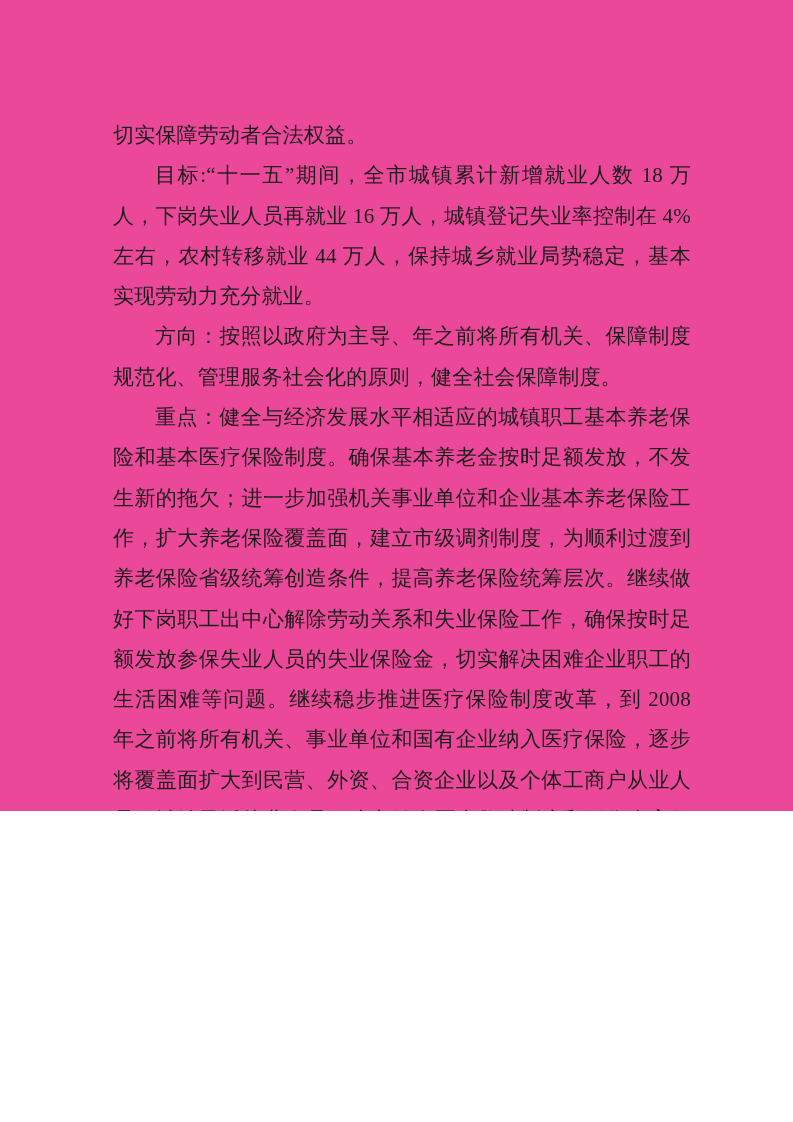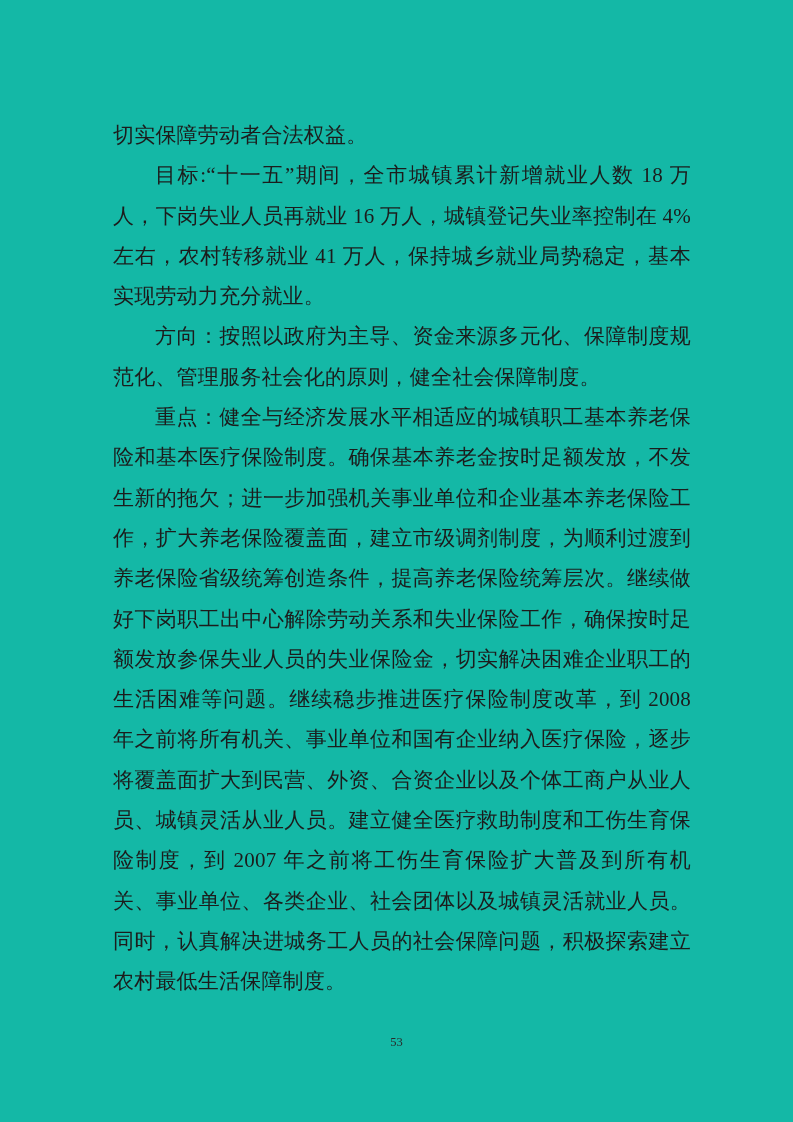--- a/index.html
+++ b/index.html
@@ -3,22 +3,22 @@
 <meta charset="utf-8">
 <style>
   html, body {
     margin: 0;
     padding: 0;
     background: #ffffff;
   }
   .page {
     position: relative;
     width: 793px;
-    height: 1122px;
-    background: #14b8a6;
+    height: 811px;
+    background: #ec4899;
     overflow: hidden;
     font-family: "Liberation Serif", "DejaVu Serif", serif;
     color: #1c1c1c;
   }
   .content {
     position: absolute;
     left: 113px;
     top: 115px;
     width: 578px;
     font-size: 21px;
@@ -50,18 +50,18 @@
     font-size: 12.5px;
     color: #2a2a2a;
   }
 </style>
 </head>
 <body>
 
 <div class="page">
   <div class="content">
     <p class="no-indent">切实保障劳动者合法权益。</p>
-    <p class="indent">目标:“十一五”期间，全市城镇累计新增就业人数 18 万人，下岗失业人员再就业 16 万人，城镇登记失业率控制在 4%左右，农村转移就业 41 万人，保持城乡就业局势稳定，基本实现劳动力充分就业。</p>
-    <p class="indent">方向：按照以政府为主导、资金来源多元化、保障制度规范化、管理服务社会化的原则，健全社会保障制度。</p>
+    <p class="indent">目标:“十一五”期间，全市城镇累计新增就业人数 18 万人，下岗失业人员再就业 16 万人，城镇登记失业率控制在 4%左右，农村转移就业 44 万人，保持城乡就业局势稳定，基本实现劳动力充分就业。</p>
+    <p class="indent">方向：按照以政府为主导、年之前将所有机关、保障制度规范化、管理服务社会化的原则，健全社会保障制度。</p>
     <p class="indent">重点：健全与经济发展水平相适应的城镇职工基本养老保险和基本医疗保险制度。确保基本养老金按时足额发放，不发生新的拖欠；进一步加强机关事业单位和企业基本养老保险工作，扩大养老保险覆盖面，建立市级调剂制度，为顺利过渡到养老保险省级统筹创造条件，提高养老保险统筹层次。继续做好下岗职工出中心解除劳动关系和失业保险工作，确保按时足额发放参保失业人员的失业保险金，切实解决困难企业职工的生活困难等问题。继续稳步推进医疗保险制度改革，到 2008 年之前将所有机关、事业单位和国有企业纳入医疗保险，逐步将覆盖面扩大到民营、外资、合资企业以及个体工商户从业人员、城镇灵活从业人员。建立健全医疗救助制度和工伤生育保险制度，到 2007 年之前将工伤生育保险扩大普及到所有机关、事业单位、各类企业、社会团体以及城镇灵活就业人员。同时，认真解决进城务工人员的社会保障问题，积极探索建立农村最低生活保障制度。</p>
   </div>
   <div class="page-number">53</div>
 </div>
 
 </body></html>

